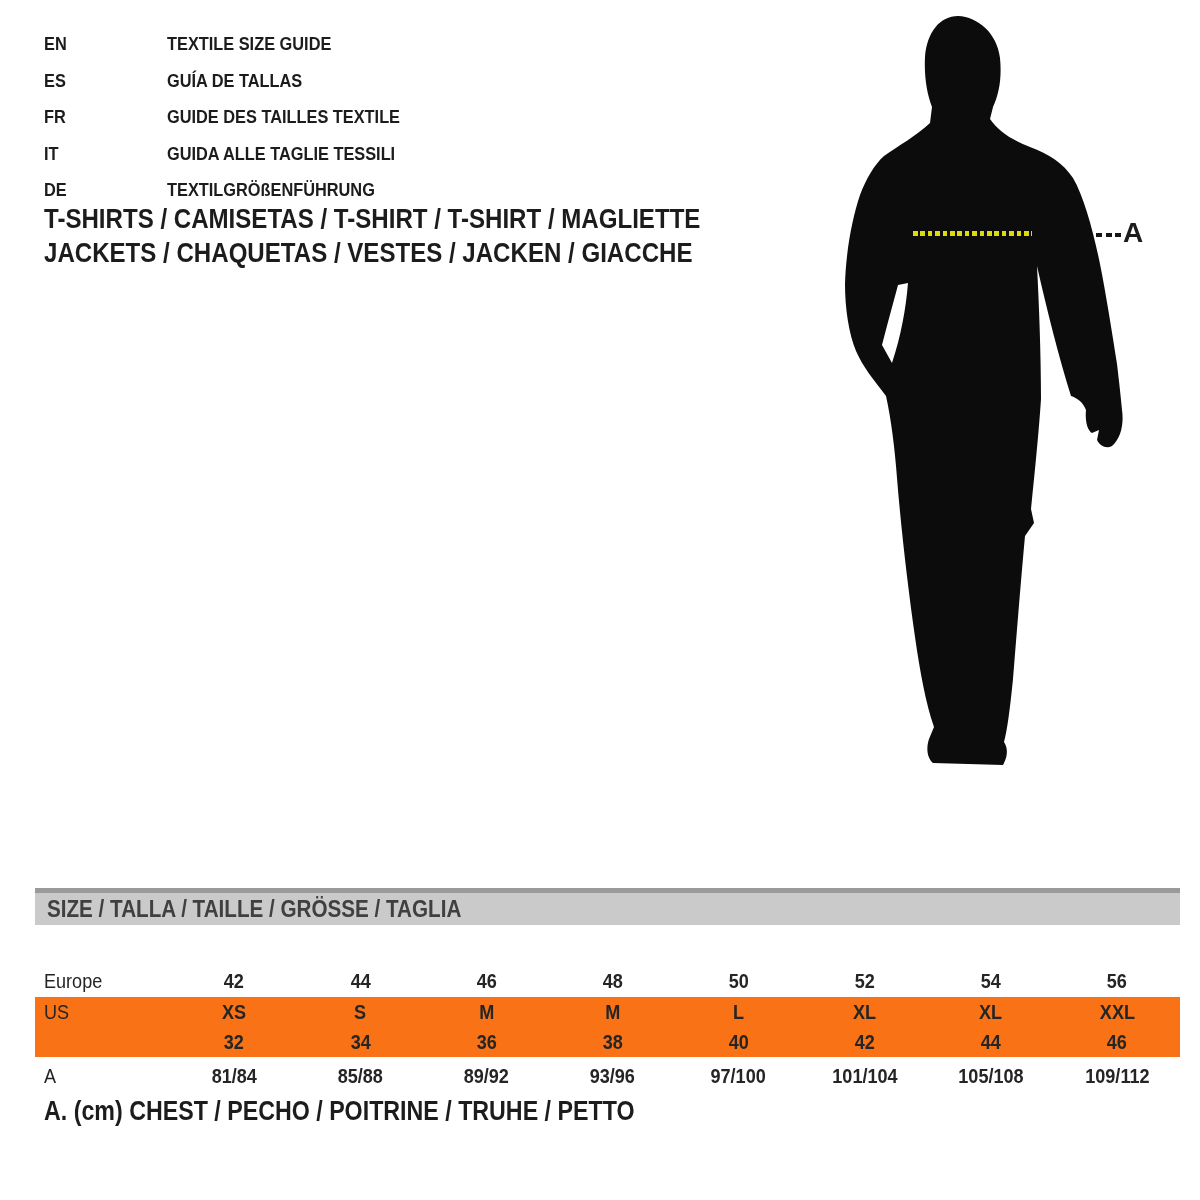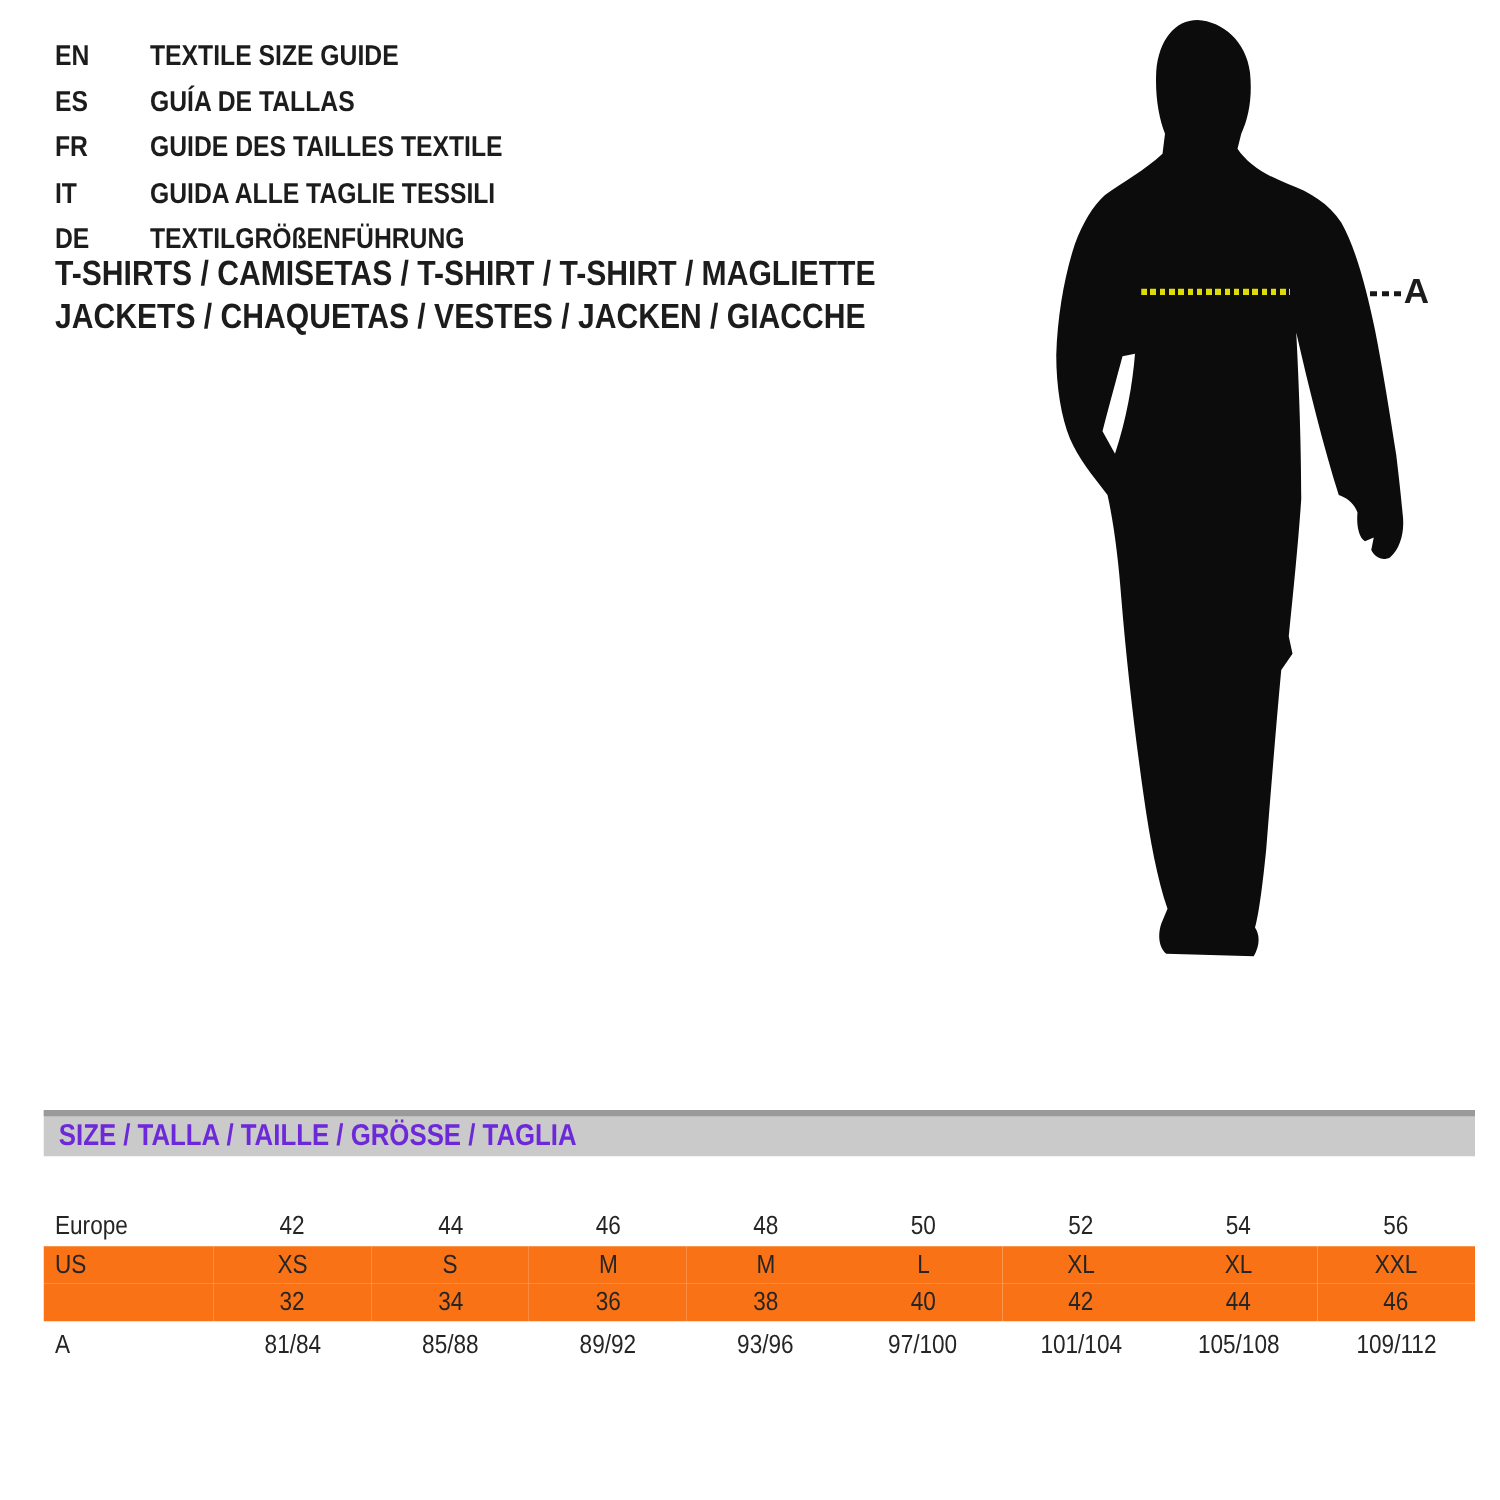--- a/index.html
+++ b/index.html
@@ -6,42 +6,42 @@
   .canvas{
     position:relative;width:1200px;height:1200px;background:#ffffff;
     font-family:"Liberation Sans",sans-serif;color:#1c1c1c;overflow:hidden;
   }
   .cond{display:inline-block;transform:scaleX(0.86);transform-origin:0 50%;white-space:nowrap;}
   .cond-c{display:inline-block;transform:scaleX(0.86);transform-origin:50% 50%;white-space:nowrap;}
 
   
   .lang-block{position:absolute;left:44px;top:26px;}
   .lang-row{display:grid;grid-template-columns:76px auto;height:36.5px;line-height:36.5px;
-    font-size:23px;font-weight:700;}
+    font-size:19px;font-weight:700;gap:47px;}
 
   
   .category-block{position:absolute;left:44px;top:202px;font-size:28px;font-weight:700;line-height:34px;}
 
   
   .figure-svg{position:absolute;left:0;top:0;}
   .chest-line{position:absolute;left:913px;top:231px;width:119px;height:5px;
     background:repeating-linear-gradient(90deg,#dfdb04 0 4.5px,rgba(0,0,0,0) 4.5px 7.4px);}
   .measure-dash{position:absolute;left:1096px;top:233px;width:26px;height:4px;
     background:repeating-linear-gradient(90deg,#161616 0 6px,rgba(0,0,0,0) 6px 9.6px);}
   .measure-label{position:absolute;left:1123px;top:219px;font-size:28px;font-weight:700;line-height:28px;}
 
   
   .gender-line{position:absolute;left:44px;top:841px;font-size:26px;font-weight:700;line-height:28px;}
 
   
   .table-header-bar{position:absolute;left:35px;top:888px;width:1145px;height:32px;
     background:#cacaca;border-top:5px solid #9a9a9a;box-sizing:content-box;}
-  .table-header-bar .bar-text{margin-left:12px;line-height:32px;font-size:24px;font-weight:700;color:#6d28d9;}
+  .table-header-bar .bar-text{margin-left:12px;line-height:32px;font-size:24px;font-weight:700;color:#404040;}
   .size-table{position:absolute;left:35px;top:925px;width:1145px;border-collapse:collapse;table-layout:fixed;margin-top:40px;}
-  .size-table td,.size-table th{padding:0;margin:0;font-weight:400;text-align:center;font-size:21px;color:#252525;}
+  .size-table td,.size-table th{padding:0;margin:0;font-weight:700;text-align:center;font-size:21px;color:#252525;}
   .size-table th{text-align:left;padding-left:9px;font-weight:400;}
   .size-table tr.shaded{background:#f97316;}
   .size-table tr{height:30px;}
   .size-table tr.r0{height:32px;}
   .size-table tr.r3{height:37px;}
   .size-table tr.r3 td,.size-table tr.r3 th{vertical-align:middle;}
 
   
   .footnote{position:absolute;left:44px;top:1096px;font-size:27px;font-weight:700;line-height:30px;}
 </style>
@@ -188,14 +188,17 @@
           <td><span class="cond-c">89/92</span></td>
           <td><span class="cond-c">93/96</span></td>
           <td><span class="cond-c">97/100</span></td>
           <td><span class="cond-c">101/104</span></td>
           <td><span class="cond-c">105/108</span></td>
           <td><span class="cond-c">109/112</span></td>
         </tr>
       </tbody>
   </table>
 
+  <div class="footnote">
+    <span class="cond">A. (cm) CHEST / PECHO / POITRINE / TRUHE / PETTO</span>
+  </div>
 
 </div>
 
 </body></html>

